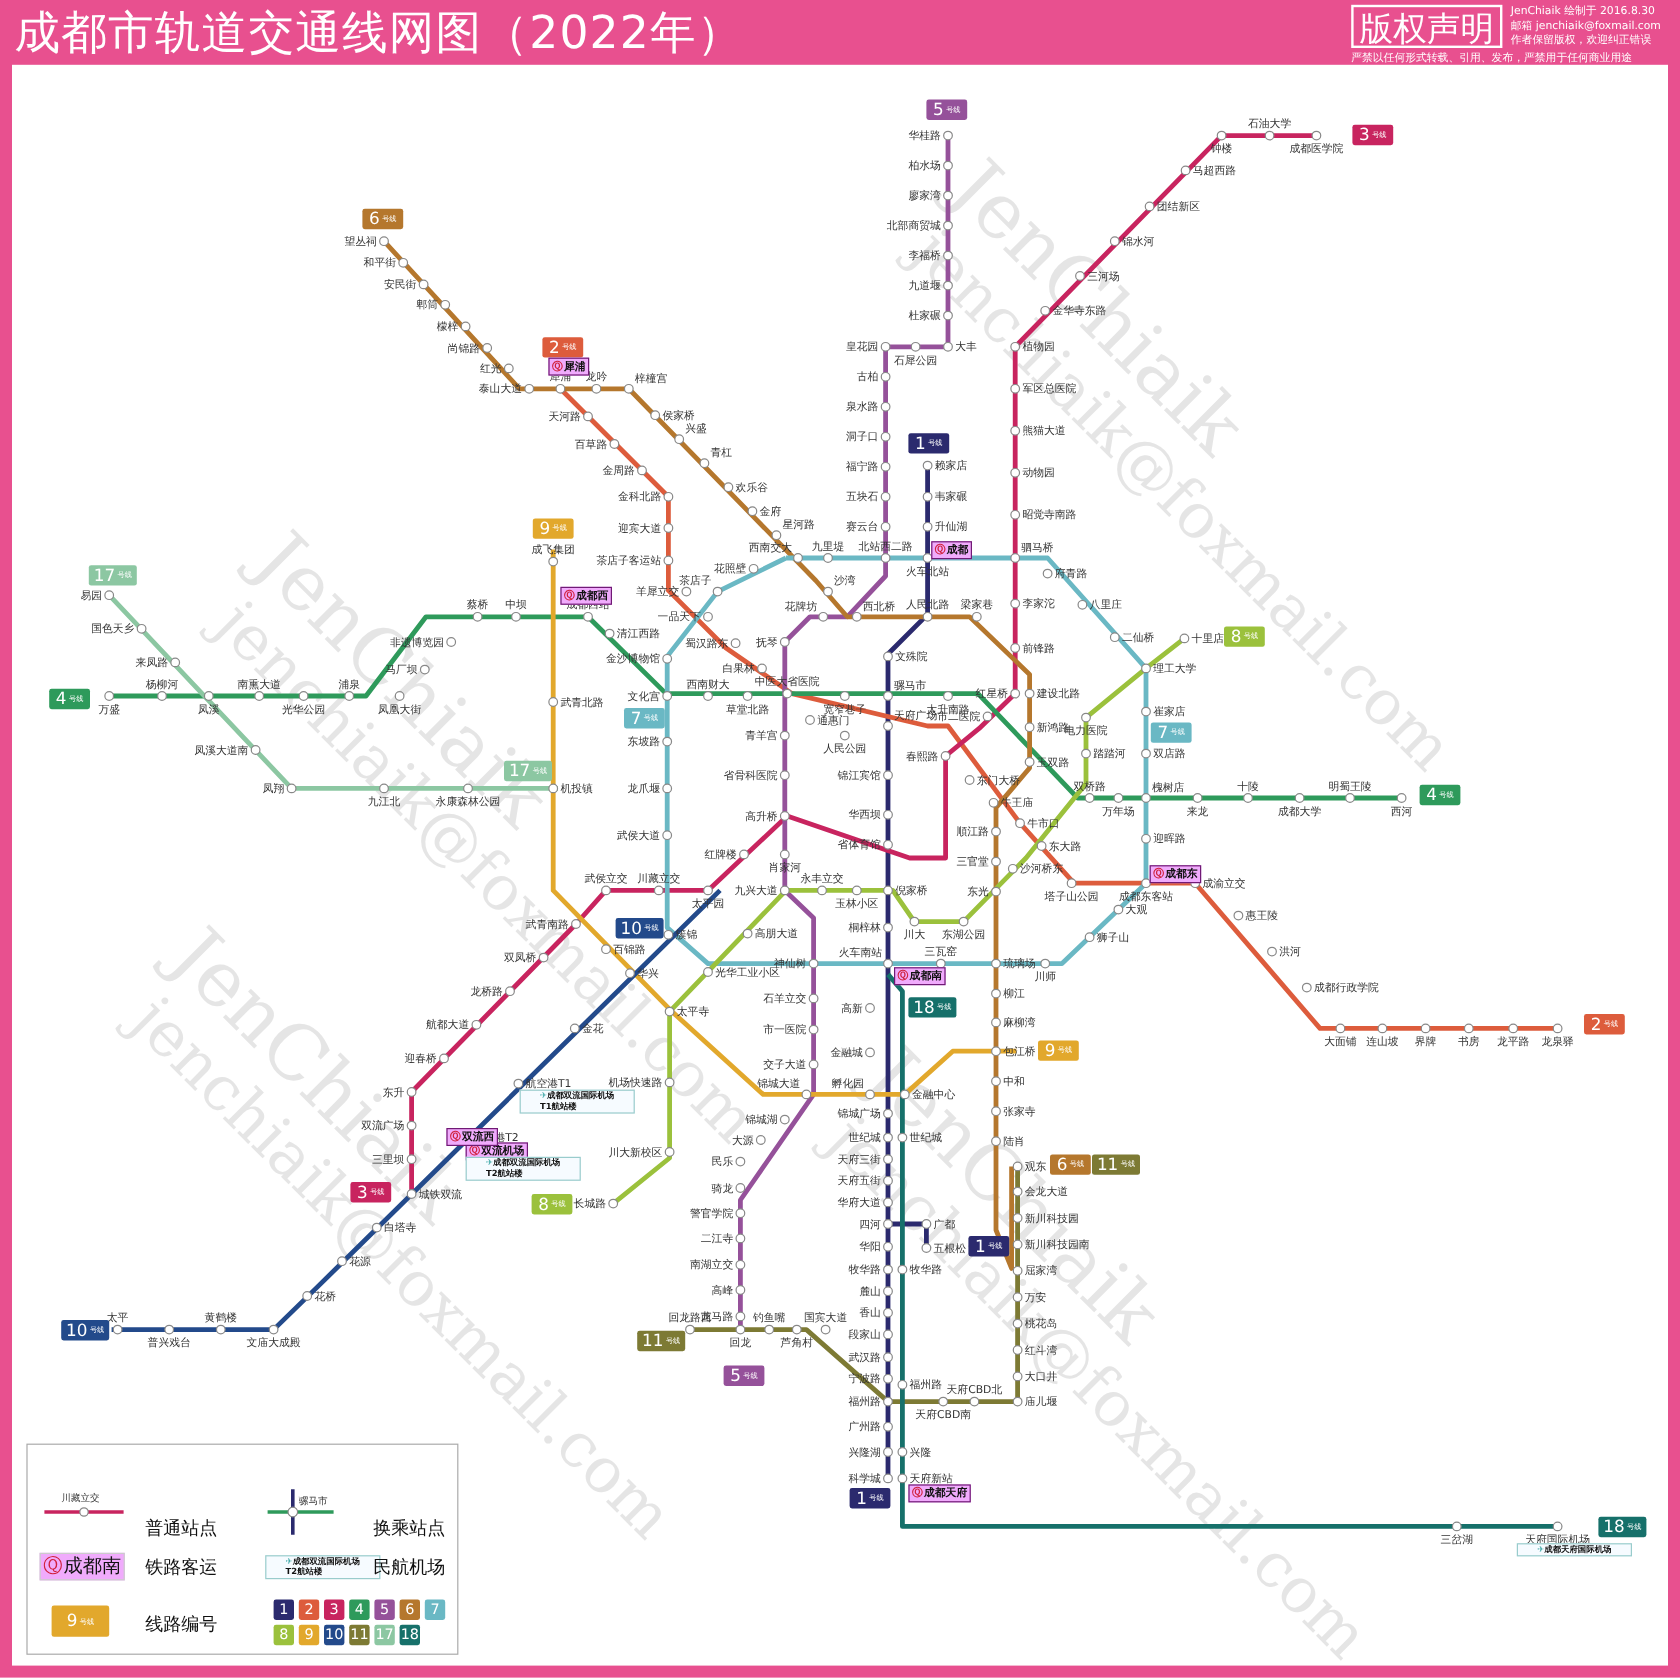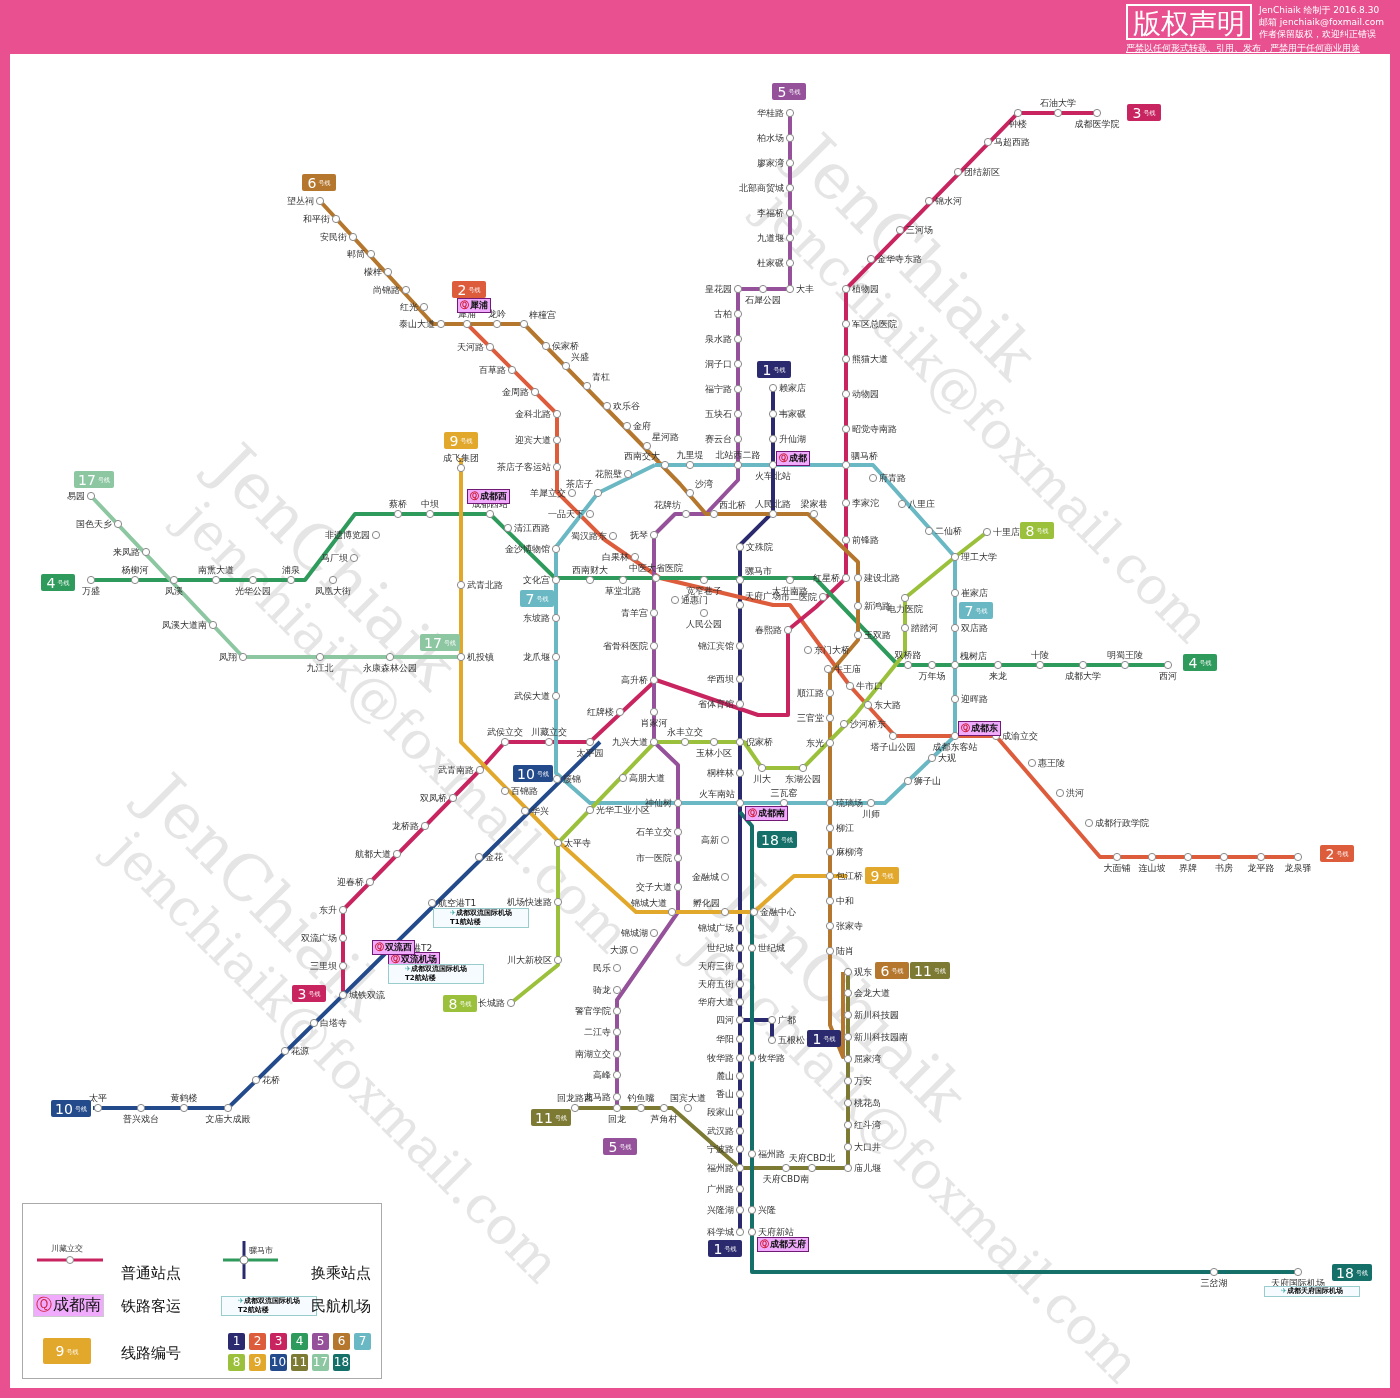--- a/index.html
+++ b/index.html
@@ -1,21 +1,21 @@
 <!DOCTYPE html>
 <html><head>
 <meta charset="utf-8">
 <style>
   html,body{margin:0;padding:0;}
   body{width:1400px;height:1398px;background:#e8508f;font-family:"DejaVu Sans","Liberation Sans",sans-serif;position:relative;overflow:hidden;}
   .header{position:absolute;left:0;top:0;width:1400px;height:52px;background:#e8508f;}
   .title{position:absolute;left:12px;top:2px;font-size:38px;color:#fff;letter-spacing:1px;white-space:nowrap;}
   .copyright-box{position:absolute;left:1126px;top:4px;width:126px;height:36px;border:2px solid #fff;color:#fff;font-size:28px;line-height:36px;text-align:center;box-sizing:border-box;}
   .credit{position:absolute;left:1259px;top:4px;color:#fff;font-size:9px;line-height:12px;white-space:nowrap;}
-  .notice{position:absolute;left:1126px;top:42px;color:#fff;font-size:9px;white-space:nowrap;text-decoration:underline;}
+  .notice{position:absolute;left:1126px;top:42px;color:#fff;font-size:9px;white-space:nowrap;}
   .canvas{position:absolute;left:10px;top:54px;width:1380px;height:1334px;background:#fff;}
   svg{position:absolute;left:0;top:0;}
   .lbl{font-size:9px;fill:#333;}
   .wm{position:absolute;color:rgba(180,180,180,0.35);font-size:64px;font-family:"DejaVu Serif",serif;transform-origin:left top;white-space:nowrap;pointer-events:none;}
   .legend{position:absolute;left:22px;top:1203px;width:358px;height:174px;border:1px solid #aaa;background:#fff;}
   .legend-title{height:30px;border-bottom:1px solid #aaa;text-align:center;font-size:22px;line-height:30px;letter-spacing:12px;color:#111;}
   .lg-text{position:absolute;font-size:15px;color:#111;}
   .badge{position:absolute;display:flex;align-items:center;justify-content:center;color:#fff;border-radius:2px;font-size:13px;}
   .badge .num{font-size:14px;margin-right:2px;}
   .badge .sub{font-size:6px;line-height:7px;text-align:center;}
@@ -23,20 +23,21 @@
   .rail{position:absolute;font-size:9px;font-weight:bold;background:#f0abfc;border:1px solid #701a75;padding:0 2px;color:#111;white-space:nowrap;}
   .rail .ico{color:#d0203a;margin-right:1px;}
   .airport{position:absolute;font-size:7px;font-weight:bold;background:#f6fbff;border:1px solid #9cc;padding:0 16px;color:#111;line-height:9px;white-space:pre;}
   .airport .ico{color:#4aa;}
   .footer-logo{position:absolute;left:1290px;top:1344px;font-size:26px;color:rgba(255,255,255,0.75);font-weight:bold;letter-spacing:-2px;}
 </style>
 </head>
 <body>
 
 <div class="header">
+  <div class="title">成都市轨道交通线网图（2022年）</div>
   <div class="copyright-box">版权声明</div>
   <div class="credit">
     <div>JenChiaik 绘制于 2016.8.30</div>
     <div>邮箱 jenchiaik@foxmail.com</div>
     <div>作者保留版权，欢迎纠正错误</div>
   </div>
   <div class="notice">严禁以任何形式转载、引用、发布，严禁用于任何商业用途</div>
 </div>
 
 <div class="canvas"></div>

